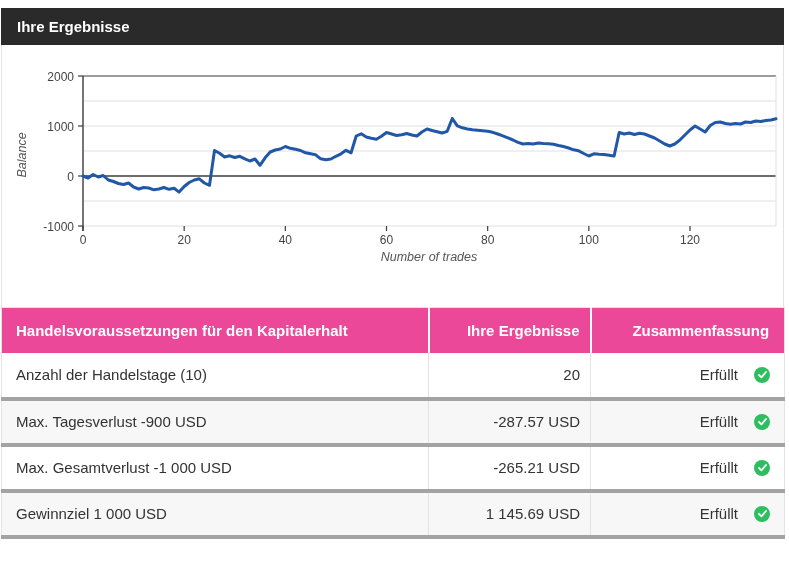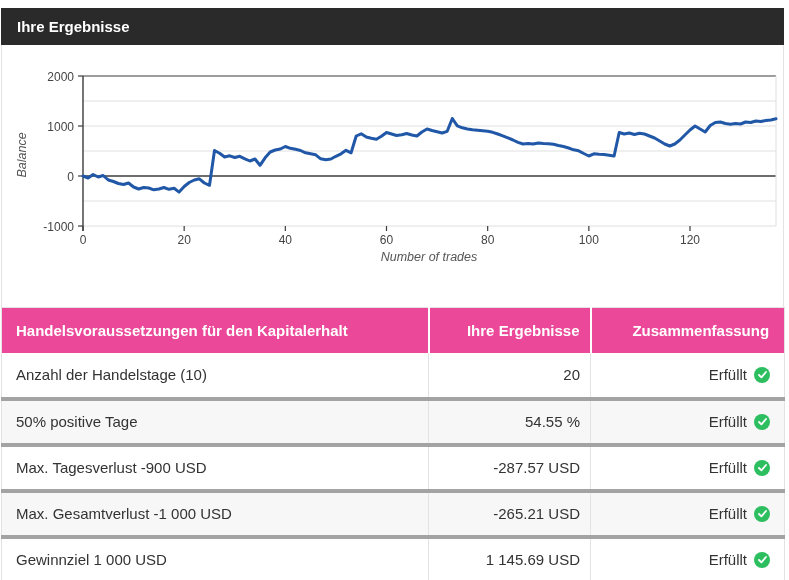--- a/index.html
+++ b/index.html
@@ -37,21 +37,21 @@
   thead th.sum{padding-right:14px;border-right:none;padding-left:40px;}
   tbody td{
     height:46px;padding:0 10px;box-sizing:border-box;
     border-bottom:4px solid #a3a3a3;border-right:1px solid #e3e3e3;
   }
   tbody td:last-child{border-right:none;}
   tbody tr:nth-child(even){background:#f7f7f7;}
   tbody td.lbl{text-align:left;padding-left:14px;}
   tbody td.num{text-align:right;}
   tbody td.status{text-align:right;padding-right:14px;}
-  .status-wrap{display:inline-flex;align-items:center;gap:7px;}
+  .status-wrap{display:inline-flex;align-items:center;gap:16px;}
   .check-circle{
     width:16px;height:16px;border-radius:50%;background:#2dbe60;
     display:inline-flex;align-items:center;justify-content:center;flex:none;
   }
   .check-circle svg{display:block;}
 </style>
 </head>
 <body>
 
 <div class="panel" id="chart-panel">
@@ -123,32 +123,20 @@
           <td class="status"><span class="status-wrap">
               <span>Erfüllt</span>
               <span class="check-circle" style="background: rgb(45, 190, 96);">
                 <svg width="9" height="8" viewBox="0 0 9 8">
                   <polyline points="1,4 3.4,6.4 8,1" fill="none" stroke="#ffffff" stroke-width="1.8" stroke-linecap="round" stroke-linejoin="round"></polyline>
                 </svg>
               </span>
             </span></td>
         </tr>
         <tr>
-          <td class="lbl">50% positive Tage</td>
-          <td class="num">54.55 %</td>
-          <td class="status"><span class="status-wrap">
-              <span>Erfüllt</span>
-              <span class="check-circle" style="background: rgb(45, 190, 96);">
-                <svg width="9" height="8" viewBox="0 0 9 8">
-                  <polyline points="1,4 3.4,6.4 8,1" fill="none" stroke="#ffffff" stroke-width="1.8" stroke-linecap="round" stroke-linejoin="round"></polyline>
-                </svg>
-              </span>
-            </span></td>
-        </tr>
-        <tr>
           <td class="lbl">Max. Tagesverlust -900 USD</td>
           <td class="num">-287.57 USD</td>
           <td class="status"><span class="status-wrap">
               <span>Erfüllt</span>
               <span class="check-circle" style="background: rgb(45, 190, 96);">
                 <svg width="9" height="8" viewBox="0 0 9 8">
                   <polyline points="1,4 3.4,6.4 8,1" fill="none" stroke="#ffffff" stroke-width="1.8" stroke-linecap="round" stroke-linejoin="round"></polyline>
                 </svg>
               </span>
             </span></td>

